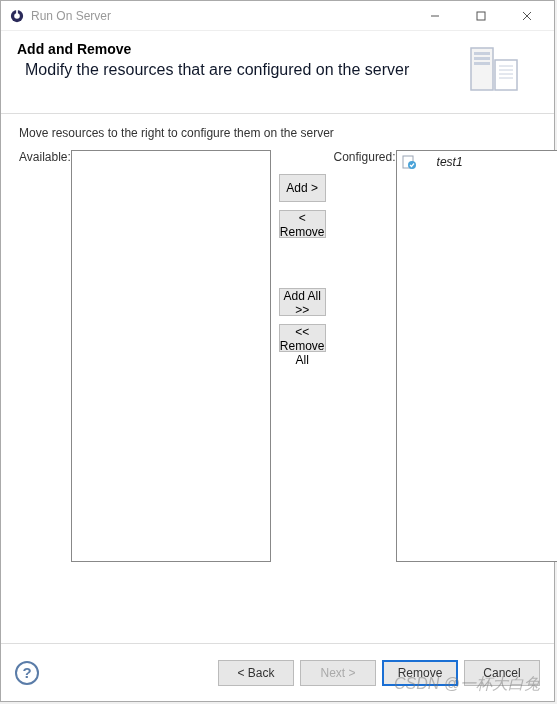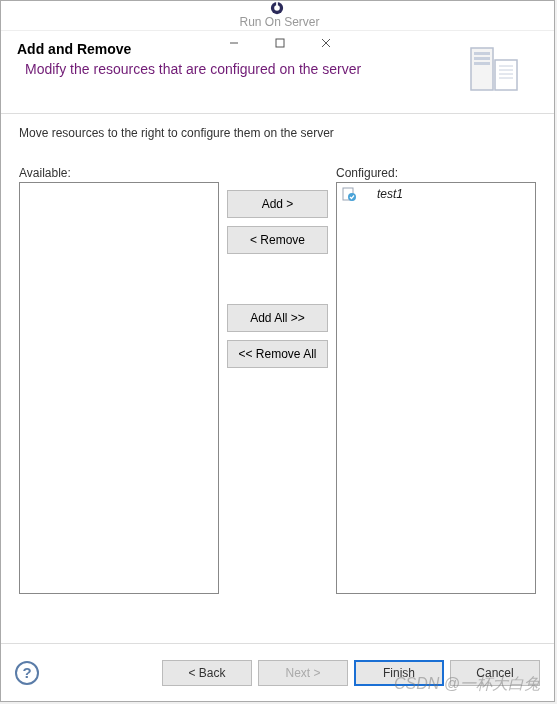--- a/index.html
+++ b/index.html
@@ -1,46 +1,46 @@
 <!DOCTYPE html>
 <html><head>
   <meta charset="utf-8">
   <style>
     * { box-sizing: border-box; margin: 0; padding: 0; font-family: "Segoe UI", Tahoma, sans-serif; }
     body { background: #f0f0f0; width: 557px; height: 704px; overflow: hidden; }
     .window { width: 555px; height: 702px; background: #fff; border: 1px solid #aaa; position: relative; }
     
-    .titlebar { height: 30px; background: #fff; display: flex; align-items: center; padding: 0 4px 0 8px; border-bottom: 1px solid #eee; flex-direction: column; }
+    .titlebar { height: 30px; background: #fff; display: flex; align-items: center; padding: 0 4px 0 8px; border-bottom: 1px solid #eee; }
     .titlebar-icon { width: 16px; height: 16px; margin-right: 6px; display:flex; align-items:center; justify-content:center; }
     .titlebar-title { font-size: 12px; color: #999; flex: 1; }
     .titlebar-controls { display: flex; }
     .tb-btn { width: 46px; height: 28px; display: flex; align-items: center; justify-content: center; color: #666; font-size: 12px; cursor: pointer; }
     
     .banner { padding: 10px 32px 14px 16px; border-bottom: 1px solid #ddd; display: flex; align-items:flex-start; background:#fff; }
     .banner-text { flex:1; }
     .banner-title { font-weight: bold; font-size: 14px; color: #000; margin-bottom: 4px; }
-    .banner-subtitle { font-size: 14px; color: #701a75; padding-left: 8px; }
+    .banner-subtitle { font-size: 16px; color: #0f172a; padding-left: 8px; }
     .banner-image { width: 58px; height: 58px; margin-left: 4px; display:flex; align-items:center; justify-content:center; }
     
     .content { padding: 12px 18px 4px 18px; background:#fff; }
-    .instruction { font-size: 12px; color: #333; margin-bottom: 26px; }
+    .instruction { font-size: 12px; color: #333; margin-bottom: 10px; }
     .panels { display: flex; gap: 8px; }
-    .panel-col { display: flex; flex-direction: column; }
+    .panel-col { display: flex; flex-direction: row; }
     .panel-label { font-size: 12px; color: #333; margin-bottom: 2px; }
     .listbox { border: 1px solid #888; background: #fff; width: 200px; height: 412px; padding: 2px; overflow: auto; }
     .middle-col { display: flex; flex-direction: column; align-items: stretch; width: 104px; padding-top: 24px; }
     .xfer-btn { height: 28px; margin-bottom: 8px; font-size: 12px; background: #e7e7e7; border: 1px solid #bbb; color: #000000; cursor: default; }
     .xfer-btn.spacer { margin-top: 42px; }
     .config-item { display: flex; align-items: center; gap: 20px; padding: 1px 2px; font-size: 12px; font-style: italic; color: #222; }
     .item-icon { width:16px; height:16px; display:flex; align-items:center; justify-content:center; }
     
     .footer { position: absolute; bottom: 0; left: 0; right: 0; height: 58px; border-top: 1px solid #ddd; display: flex; align-items: center; padding: 0 14px; background:#fff; }
     .help-icon { width: 24px; height: 24px; border: 2px solid #5a7ca8; border-radius: 50%; display:flex; align-items:center; justify-content:center; color:#5a7ca8; font-size:15px; font-weight:bold; cursor:pointer; }
     .footer-spacer { flex: 1; }
-    .footer-btn { width: 90px; height: 26px; margin-left: 6px; font-size: 12px; background: #e7e7e7; border: 1px solid #bbb; color: #333; cursor: pointer; }
+    .footer-btn { width: 76px; height: 26px; margin-left: 6px; font-size: 12px; background: #e7e7e7; border: 1px solid #bbb; color: #333; cursor: pointer; }
     .footer-btn.disabled { color: #aaa; cursor: default; }
     .footer-btn.primary { border: 2px solid #1a6fd4; background: #e7e7e7; }
     .watermark { position:absolute; bottom:6px; right:14px; font-size:16px; color:rgba(120,120,120,0.5); font-style:italic; pointer-events:none; }
   </style>
 </head>
 <body>
 
 <div class="window">
 
   <div class="titlebar">
@@ -121,18 +121,18 @@
         </div>
       </div>
     </div>
   </div>
 
   <div class="footer">
     <div class="help-icon">?</div>
     <div class="footer-spacer"></div>
     <button class="footer-btn">&lt; Back</button>
     <button class="footer-btn disabled" disabled="">Next &gt;</button>
-    <button class="footer-btn primary">Finish</button>
+    <button class="footer-btn primary">Remove</button>
     <button class="footer-btn">Cancel</button>
   </div>
 
   <div class="watermark">CSDN @一杯大白兔</div>
 </div>
 
 </body></html>

